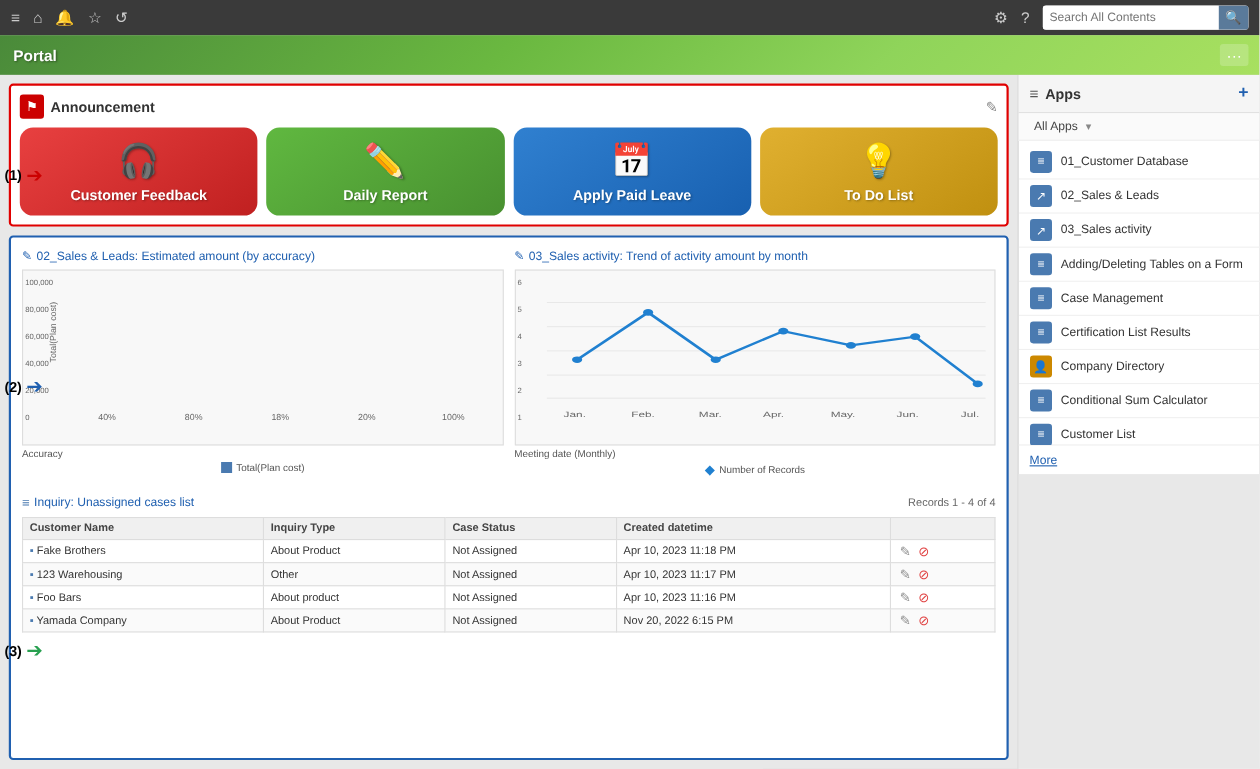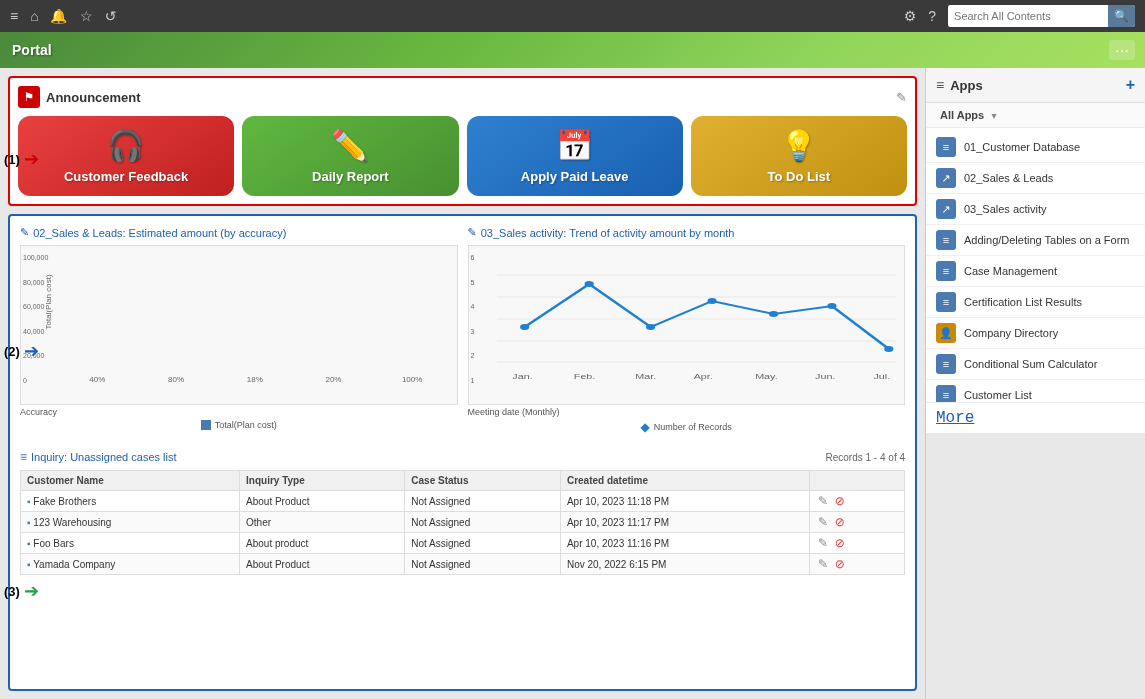--- a/index.html
+++ b/index.html
@@ -277,21 +277,21 @@
     .sidebar-add-btn { background: none; border: none; cursor: pointer; font-size: 16px; color: #2060b0; font-weight: bold; }
 
     .sidebar-filter {
       padding: 4px 10px;
       border-bottom: 1px solid #eee;
       background: #fafafa;
     }
     .filter-all {
       font-size: 11px;
       color: #444;
-      font-weight: bold;
+      font-weight: normal;
       padding: 2px 4px;
       display: inline-block;
     }
     .filter-dropdown { font-size: 10px; color: #888; }
 
     .sidebar-apps-list {
       flex: 1;
       overflow-y: auto;
       padding: 4px 0;
     }
@@ -314,21 +314,21 @@
       flex-shrink: 0;
     }
     .icon-blue { background: #4a7ab0; color: #fff; }
     .icon-photo { background: #cc8800; color: #fff; }
     .app-item-label { font-size: 11px; color: #333; }
 
     .sidebar-more {
       padding: 6px 10px;
       border-top: 1px solid #eee;
     }
-    .more-link { font-size: 16px; color: #2060b0; cursor: pointer; text-decoration: underline; font-family: Liberation Mono, monospace; }
+    .more-link { font-size: 11px; color: #2060b0; cursor: pointer; text-decoration: underline; }
 
     .sidebar-bottom { flex: 1; background: #e8e8e8; min-height: 80px; }
 
     .outer-wrapper {
       position: relative;
       width: 1145px;
       height: 699px;
     }
 
     .annotation-1 {

